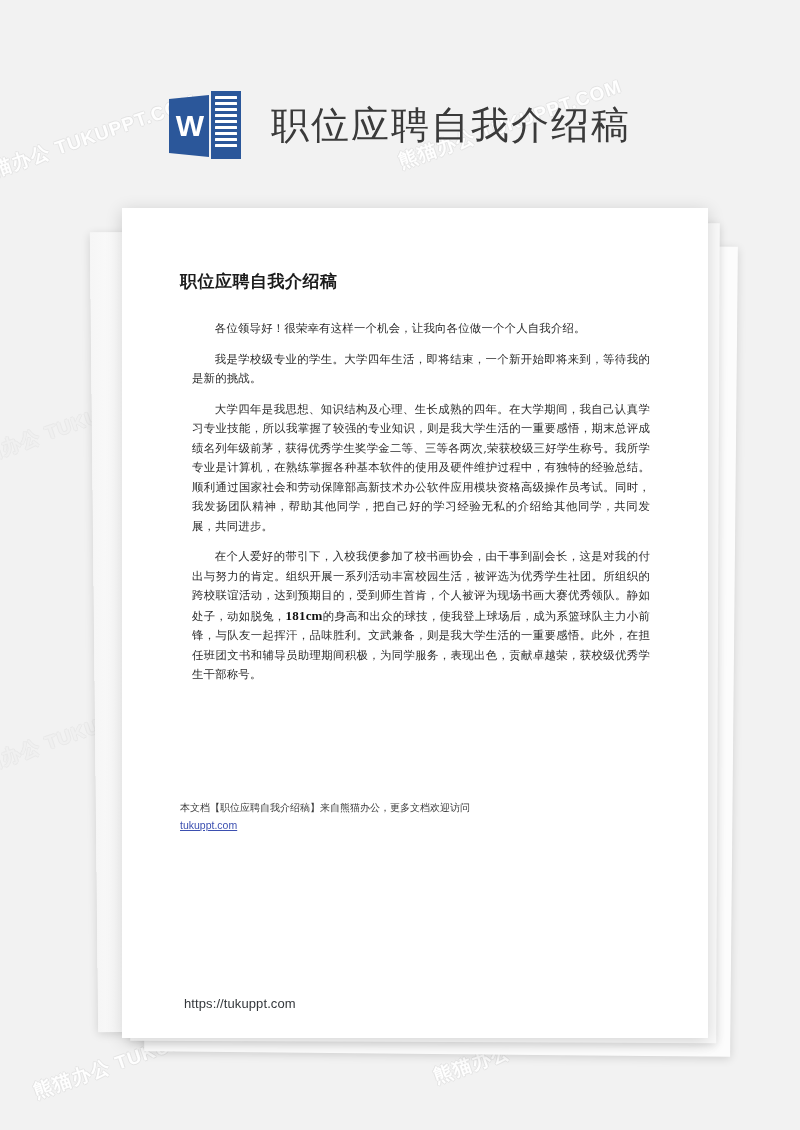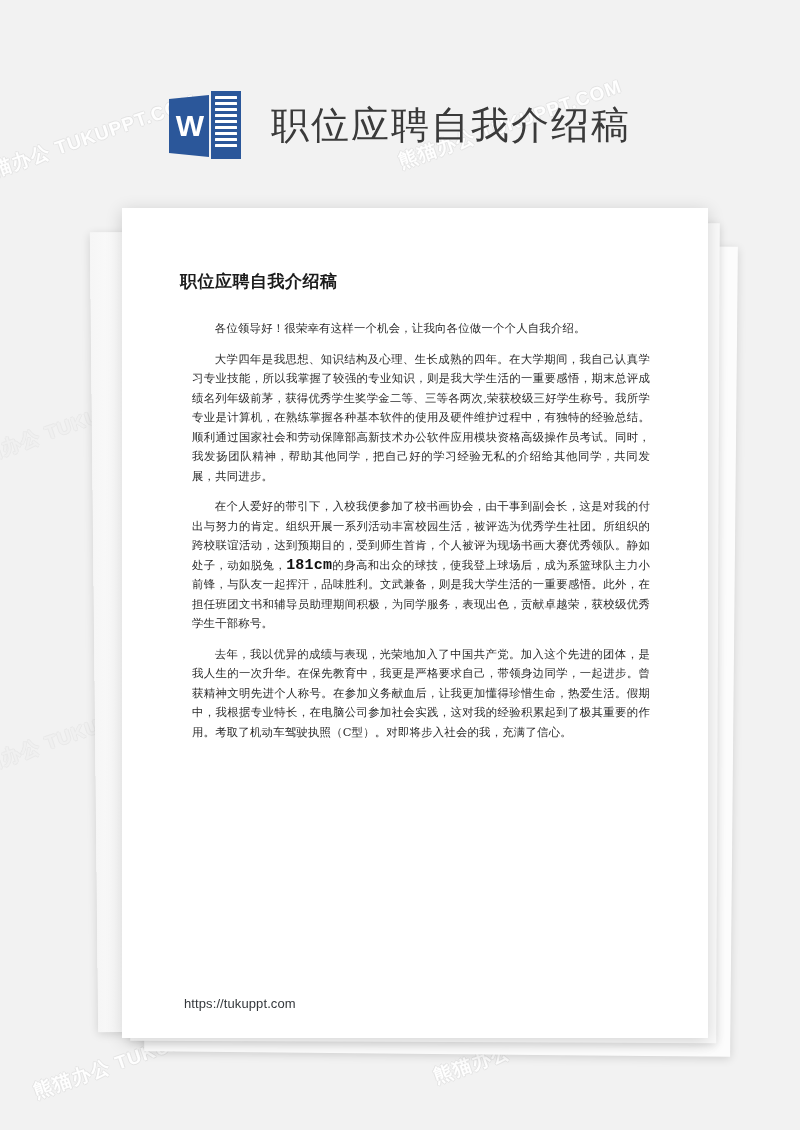--- a/index.html
+++ b/index.html
@@ -177,23 +177,23 @@
     font-size: 11.4px;
     line-height: 19.5px;
     color: #2b2b2b;
     text-align: justify;
     text-indent: 2em;
     margin-bottom: 11px;
     letter-spacing: .2px;
     margin-left: 12px;
   }
   .doc-para .hl {
-    font-family: Liberation Mono, monospace;
-    font-weight: bold;
-    font-size: 15px;
+    font-family: Liberation Serif, serif;
+    font-weight: bold;
+    font-size: 13px;
     color: #111;
     text-indent: 0;
   }
 
   #doc-footnote {
     position: absolute;
     left: 58px;
     top: 592px;
     width: 480px;
     font-family: "DejaVu Serif", "Liberation Serif", serif;
@@ -262,23 +262,27 @@
   <div class="page-back" id="page-behind-bottom"></div>
   <div class="page-back" id="page-behind-right"></div>
 
   <div id="page-main">
 
     <div id="doc-body">
 
       <div id="doc-title">职位应聘自我介绍稿</div>
 
       <p class="doc-para">各位领导好！很荣幸有这样一个机会，让我向各位做一个个人自我介绍。</p>
+      <p class="doc-para">我是学校级专业的学生。大学四年生活，即将结束，一个新开始即将来到，等待我的是新的挑战。</p>
       <p class="doc-para">大学四年是我思想、知识结构及心理、生长成熟的四年。在大学期间，我自己认真学习专业技能，所以我掌握了较强的专业知识，则是我大学生活的一重要感悟，期末总评成绩名列年级前茅，获得优秀学生奖学金二等、三等各两次,荣获校级三好学生称号。我所学专业是计算机，在熟练掌握各种基本软件的使用及硬件维护过程中，有独特的经验总结。顺利通过国家社会和劳动保障部高新技术办公软件应用模块资格高级操作员考试。同时，我发扬团队精神，帮助其他同学，把自己好的学习经验无私的介绍给其他同学，共同发展，共同进步。</p>
 
       <p class="doc-para"><span>在个人爱好的带引下，入校我便参加了校书画协会，由干事到副会长，这是对我的付出与努力的肯定。组织开展一系列活动丰富校园生活，被评选为优秀学生社团。所组织的跨校联谊活动，达到预期目的，受到师生首肯，个人被评为现场书画大赛优秀领队。静如处子，动如脱兔，</span><span class="hl">181cm</span><span>的身高和出众的球技，使我登上球场后，成为系篮球队主力小前锋，与队友一起挥汗，品味胜利。文武兼备，则是我大学生活的一重要感悟。此外，在担任班团文书和辅导员助理期间积极，为同学服务，表现出色，贡献卓越荣，获校级优秀学生干部称号。</span></p>
 
-      <p class="doc-para">去年，我以优异的成绩与表现，光荣地加入了中国共产党。加入这个先进的团体，是我人生的一次升华。在保先教育中，我更是严格要求自己，带领身边同学，一起进步。曾获精神文明先进个人称号。在参加义务献血后，让我更加懂得珍惜生命，热爱生活。假期中，我根据专业特长，在电脑公司参加社会实践，这对我的经验积累起到了极其重要的作用。考取了机动车驾驶执照（C型）。对即将步入社会的我，充满了信心。</p>
-    </div>
-
+    </div>
+
+    <div id="doc-footnote">
+      <span>本文档【职位应聘自我介绍稿】来自熊猫办公，更多文档欢迎访问</span><br>
+      <a href="#" id="doc-footnote-link">tukuppt.com</a>
+    </div>
 
     <div id="doc-pagefooter">https://tukuppt.com</div>
   </div>
 </div>
 
 </body></html>

